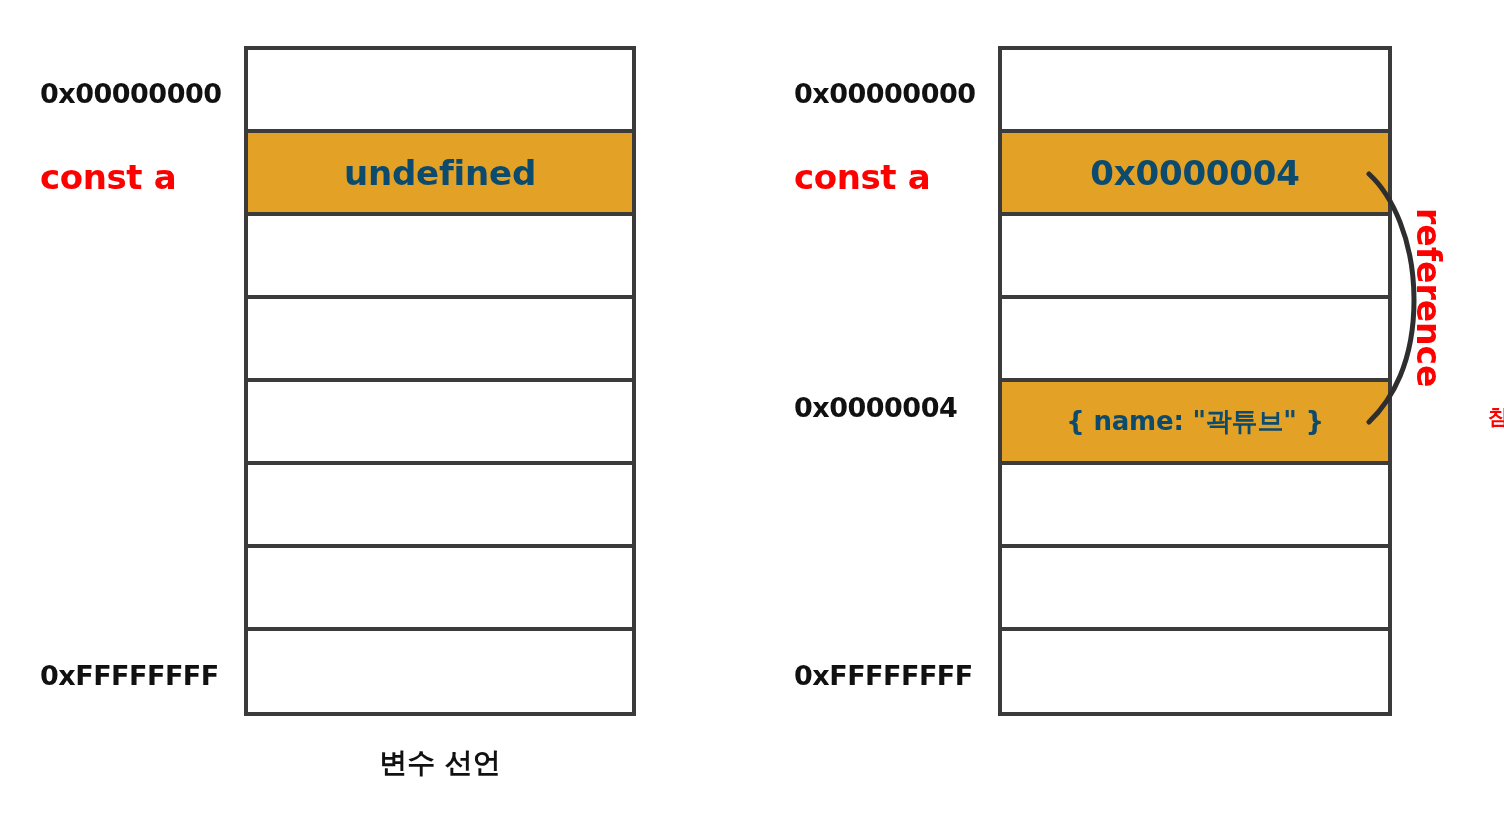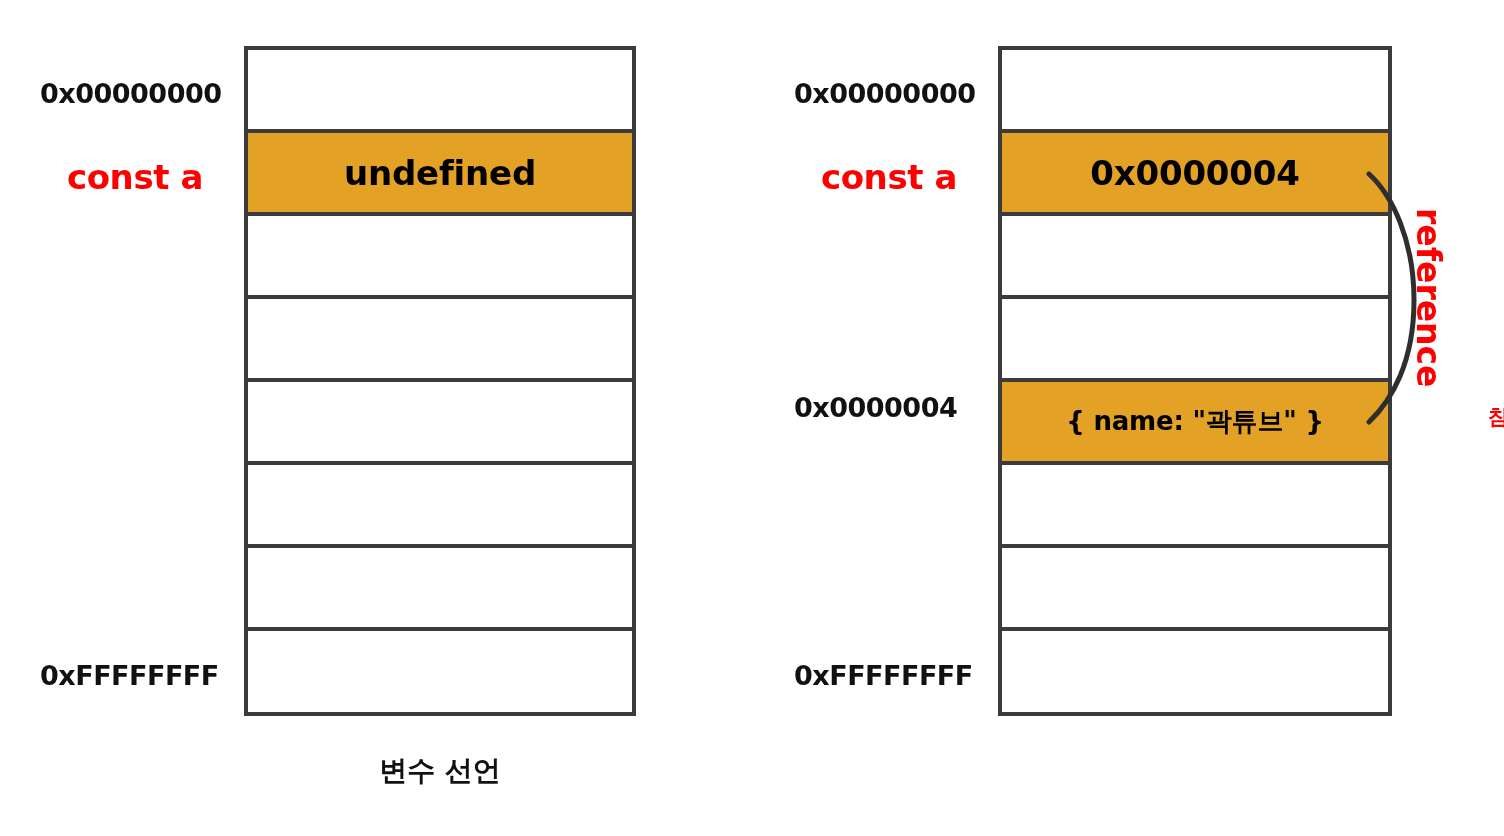--- a/index.html
+++ b/index.html
@@ -35,21 +35,21 @@
     width: 100%;
     border-bottom: 4px solid #3b3b3b;
     display: flex;
     align-items: center;
     justify-content: center;
     background: #ffffff;
   }
   .mem-row:last-child { border-bottom: none; }
   .mem-row.filled { background: #e3a126; }
   .mem-row .cell-text {
-    color: #000000;
+    color: #0c4a6e;
     font-weight: 700;
     letter-spacing: -0.2px;
     white-space: nowrap;
   }
   .mem-row .cell-text.big { font-size: 34px; }
   .mem-row .cell-text.obj { font-size: 26px; }
 
   
   .addr-label {
     position: absolute;
@@ -60,32 +60,31 @@
     white-space: nowrap;
     text-align: left;
   }
   .var-label {
     position: absolute;
     color: #ff0000;
     font-size: 34px;
     font-weight: 700;
     letter-spacing: -0.4px;
     white-space: nowrap;
-    text-align: center;
+    text-align: left;
   }
 
   
   .caption {
     position: absolute;
     color: #111111;
     font-size: 28px;
     font-weight: 700;
     text-align: center;
     white-space: nowrap;
-    margin-top: 8px;
   }
 
   
   .ref-arc {
     position: absolute;
     left: 1330px;
     top: 150px;
     width: 130px;
     height: 300px;
     pointer-events: none;

